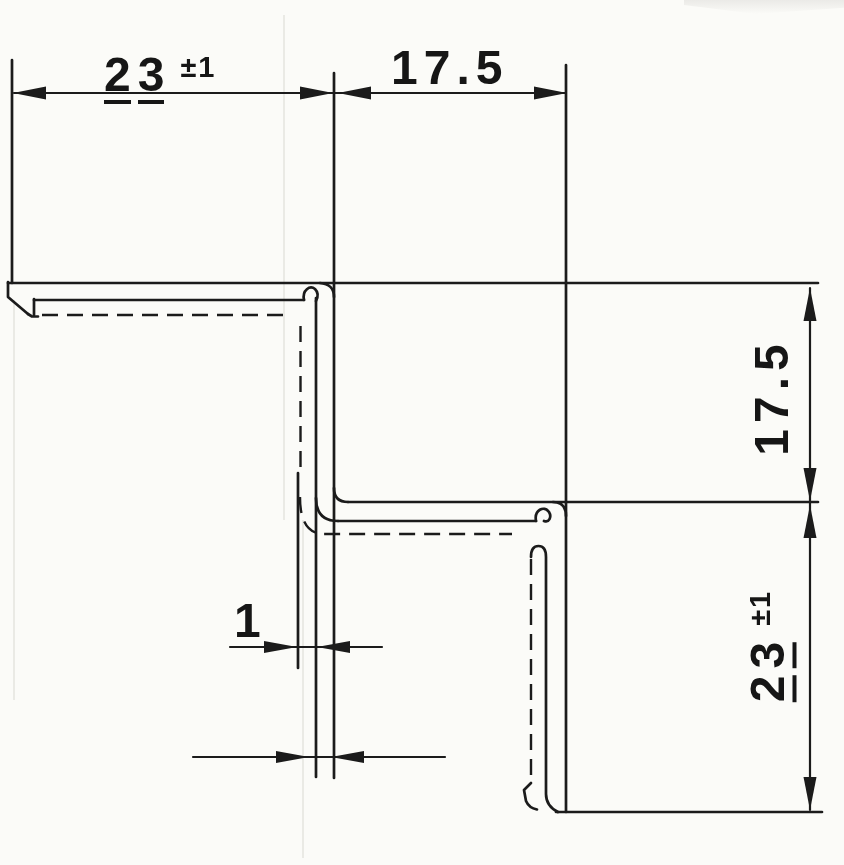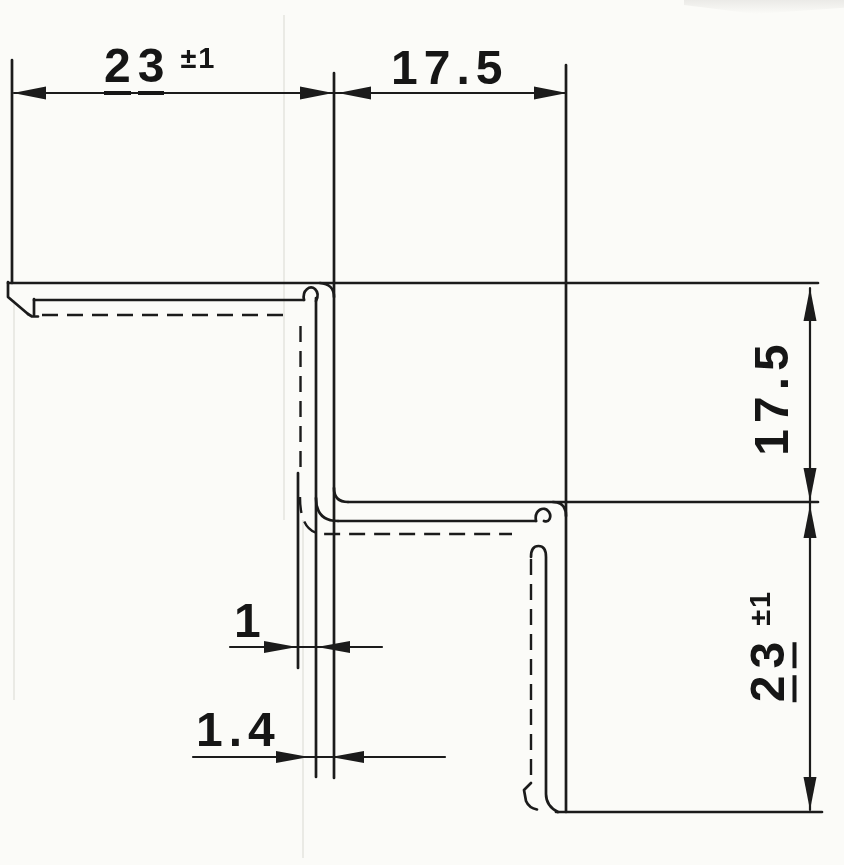--- a/index.html
+++ b/index.html
@@ -131,38 +131,35 @@
       <polygon points="810,501 803.5,468 816.5,468"></polygon>
       <polygon points="810,505 803.5,538 816.5,538"></polygon>
       <polygon points="810,810 803.5,777 816.5,777"></polygon>
       <polygon points="297,647 264,641 264,653"></polygon>
       <polygon points="317,647 350,641 350,653"></polygon>
       <polygon points="309,757 276,751 276,763"></polygon>
       <polygon points="331,757 364,751 364,763"></polygon>
     </g>
   </svg>
 
-  <div class="dim-label underlined" style="left:104px;top:42px;text-align:center;">
+  <div class="dim-label underlined" style="left:104px;top:51px;text-align:center;">
     <span><span class="digit">2</span><span class="digit">3</span></span><span class="tolerance">±1</span>
   </div>
 
   <div class="dim-label" style="left:391px;top:44px;">
     <span class="plain">17.5</span>
   </div>
 
   <div class="dim-label rot" style="left:772px;top:397px;">
     <span class="plain">17.5</span>
   </div>
 
   <div class="dim-label underlined rot" style="left:770px;top:646px;">
     <span><span class="digit">2</span><span class="digit">3</span></span><span class="tolerance">±1</span>
   </div>
 
   <div class="dim-label" style="left:234px;top:597px;">
     <span class="plain">1</span>
   </div>
 
-  <div class="dim-label" style="left:196px;top:706px;">
-    <span class="plain">1.4</span>
-  </div>
 
   <div class="smear"></div>
 </div>
 
 </body></html>

